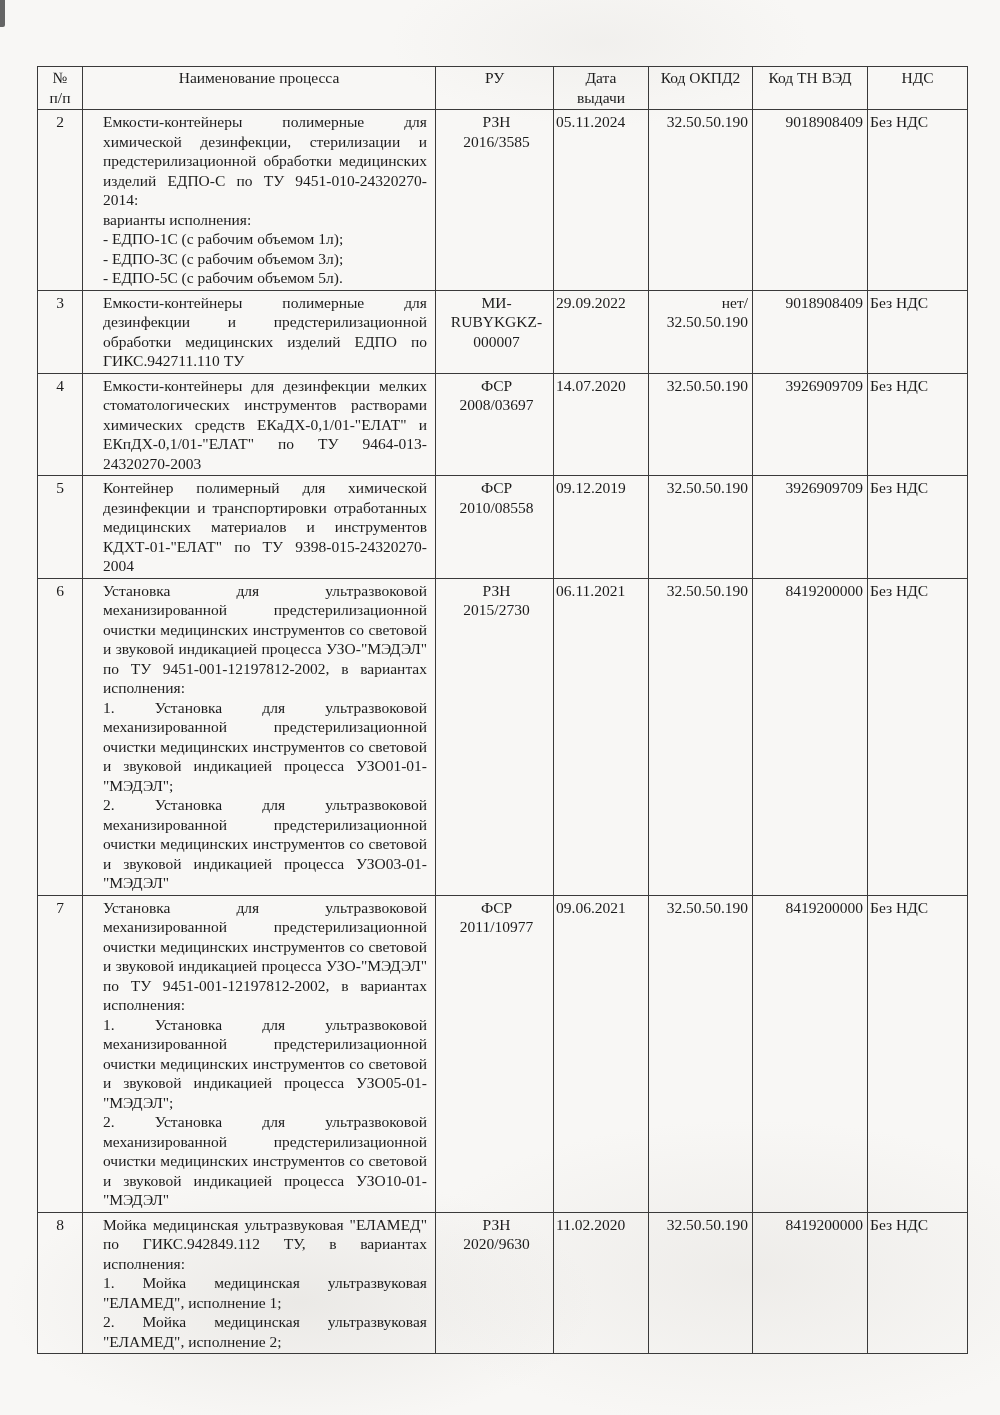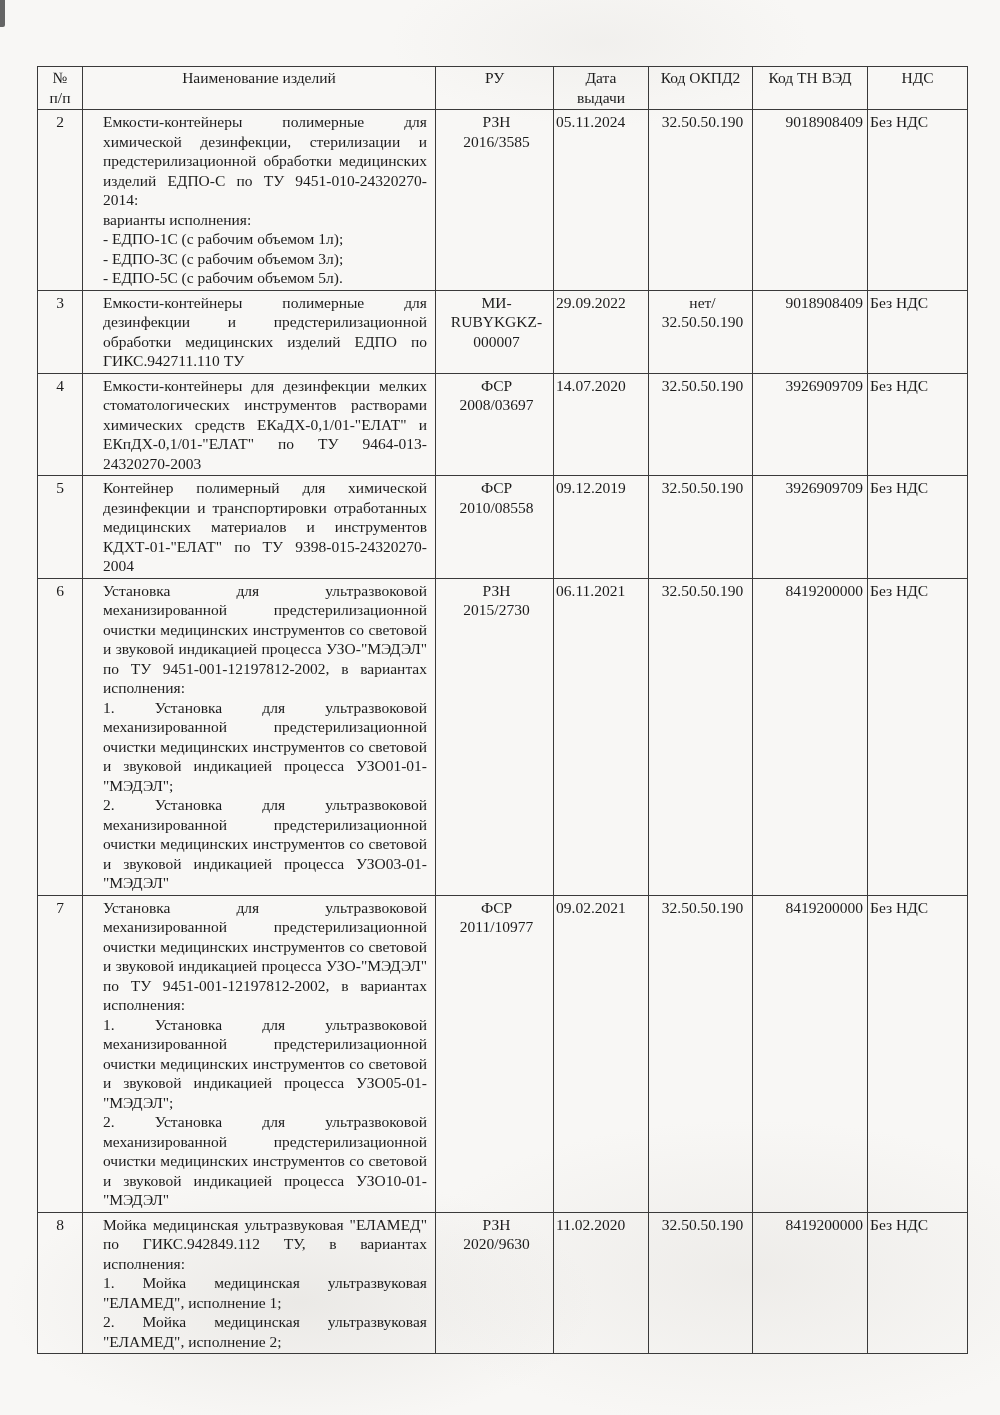--- a/index.html
+++ b/index.html
@@ -54,21 +54,21 @@
     font-weight:normal;
     text-align:center;
     vertical-align:top;
     padding:1px 2px 2px 2px;
     height:42px;
   }
   td.col-num{text-align:center;padding:2px 2px;}
   td.col-name{text-align:justify;text-justify:inter-word;padding:2px 8px 2px 20px;}
   td.col-ru{text-align:center;padding:2px 4px 2px 8px;}
   td.col-date{text-align:left;padding:2px 2px;}
-  td.col-okpd2{text-align:center;padding:2px 4px 2px 8px;}
+  td.col-okpd2{text-align:right;padding:2px 4px 2px 8px;}
   td.col-tnved{text-align:right;padding:2px 4px 2px 10px;}
   td.col-nds{text-align:left;padding:2px 2px;}
 </style>
 </head>
 <body>
 
 <div class="page">
   <div class="scan-artifact"></div>
 
   <table class="doc">
@@ -78,21 +78,21 @@
         <col class="c-ru">
         <col class="c-date">
       <col class="c-okpd2">
         <col class="c-tnved">
         <col class="c-nds">
     </colgroup>
     <thead>
       <tr id="header-row">
           <th>№
 п/п</th>
-          <th>Наименование изделий</th>
+          <th>Наименование процесса</th>
           <th>РУ</th>
           <th>Дата
 выдачи</th>
           <th>Код ОКПД2</th>
           <th>Код ТН ВЭД</th>
           <th>НДС</th>
         </tr>
     </thead>
     <tbody id="table-body">
         <tr style="height: 177px;">
@@ -153,21 +153,21 @@
           <td class="col-tnved">8419200000</td>
           <td class="col-nds">Без НДС</td>
         </tr>
         <tr style="height: 310px;">
           <td class="col-num">7</td>
           <td class="col-name">Установка для ультразвоковой механизированной предстерилизационной очистки медицинских инструментов со световой и звуковой индикацией процесса УЗО-"МЭДЭЛ" по ТУ 9451-001-12197812-2002, в вариантах исполнения:
 1. Установка для ультразвоковой механизированной предстерилизационной очистки медицинских инструментов со световой и звуковой индикацией процесса УЗО05-01-"МЭДЭЛ";
 2. Установка для ультразвоковой механизированной предстерилизационной очистки медицинских инструментов со световой и звуковой индикацией процесса УЗО10-01-"МЭДЭЛ"</td>
           <td class="col-ru">ФСР
 2011/10977</td>
-          <td class="col-date">09.02.2021</td>
+          <td class="col-date">09.06.2021</td>
           <td class="col-okpd2">32.50.50.190</td>
           <td class="col-tnved">8419200000</td>
           <td class="col-nds">Без НДС</td>
         </tr>
         <tr style="height: 138px;">
           <td class="col-num">8</td>
           <td class="col-name">Мойка медицинская ультразвуковая "ЕЛАМЕД" по ГИКС.942849.112 ТУ, в вариантах исполнения:
 1. Мойка медицинская ультразвуковая "ЕЛАМЕД", исполнение 1;
 2. Мойка медицинская ультразвуковая "ЕЛАМЕД", исполнение 2;</td>
           <td class="col-ru">РЗН

